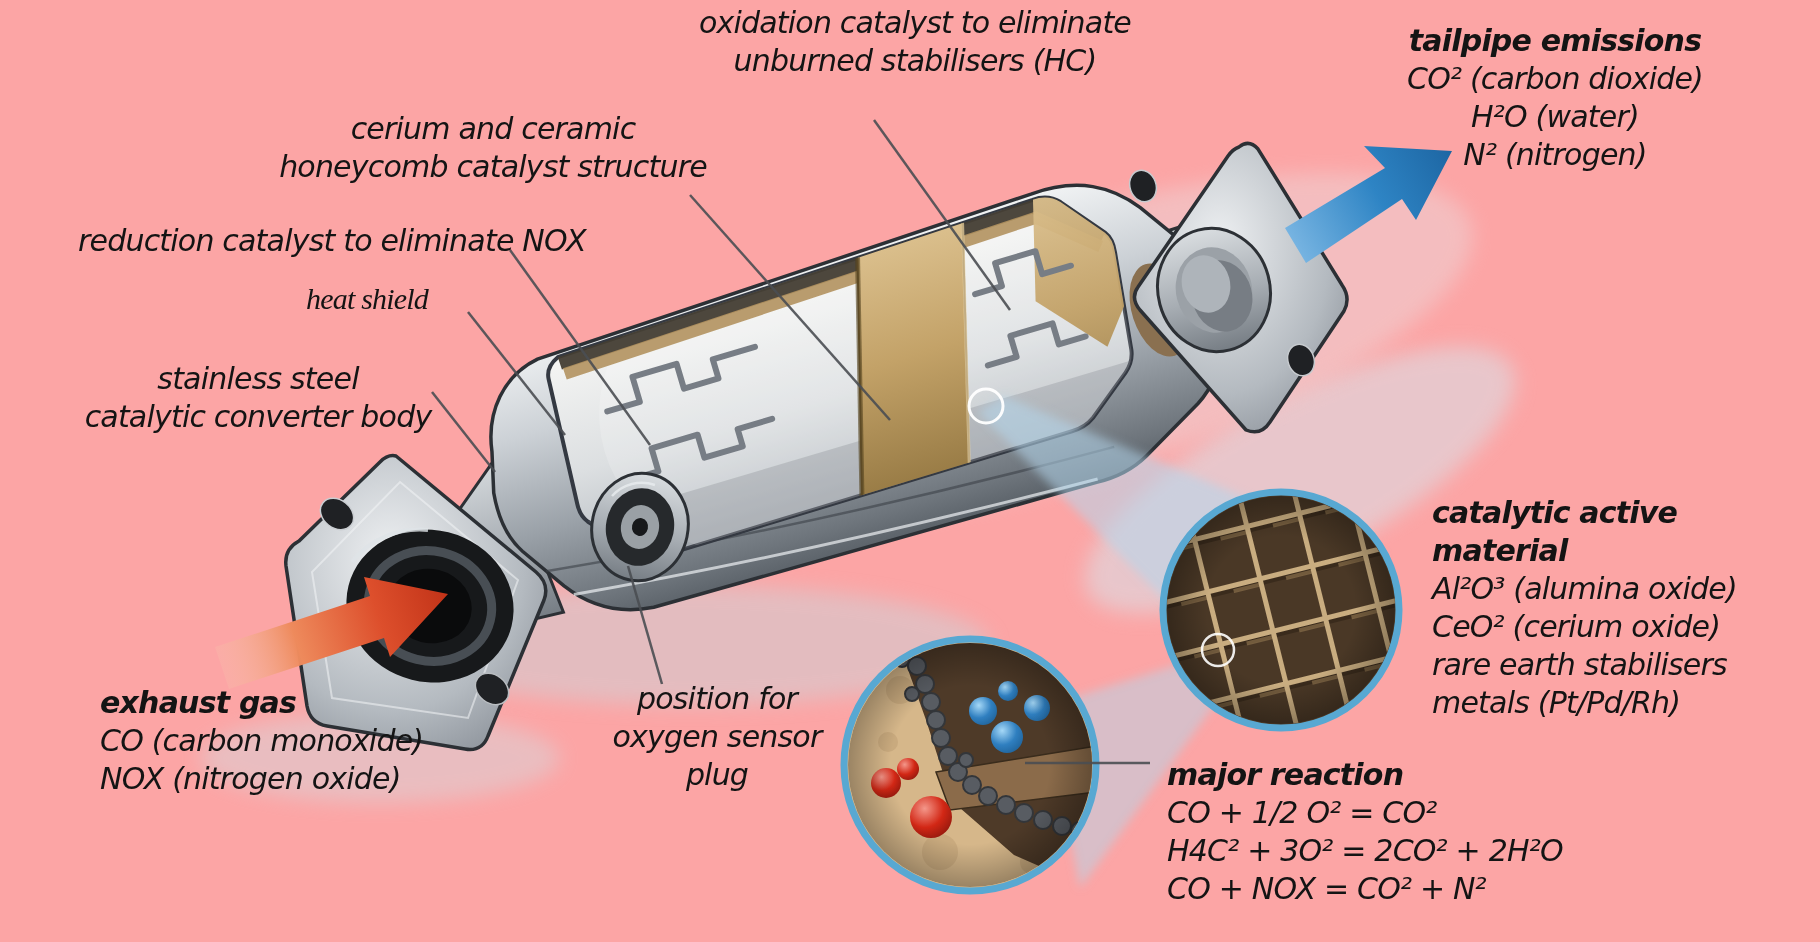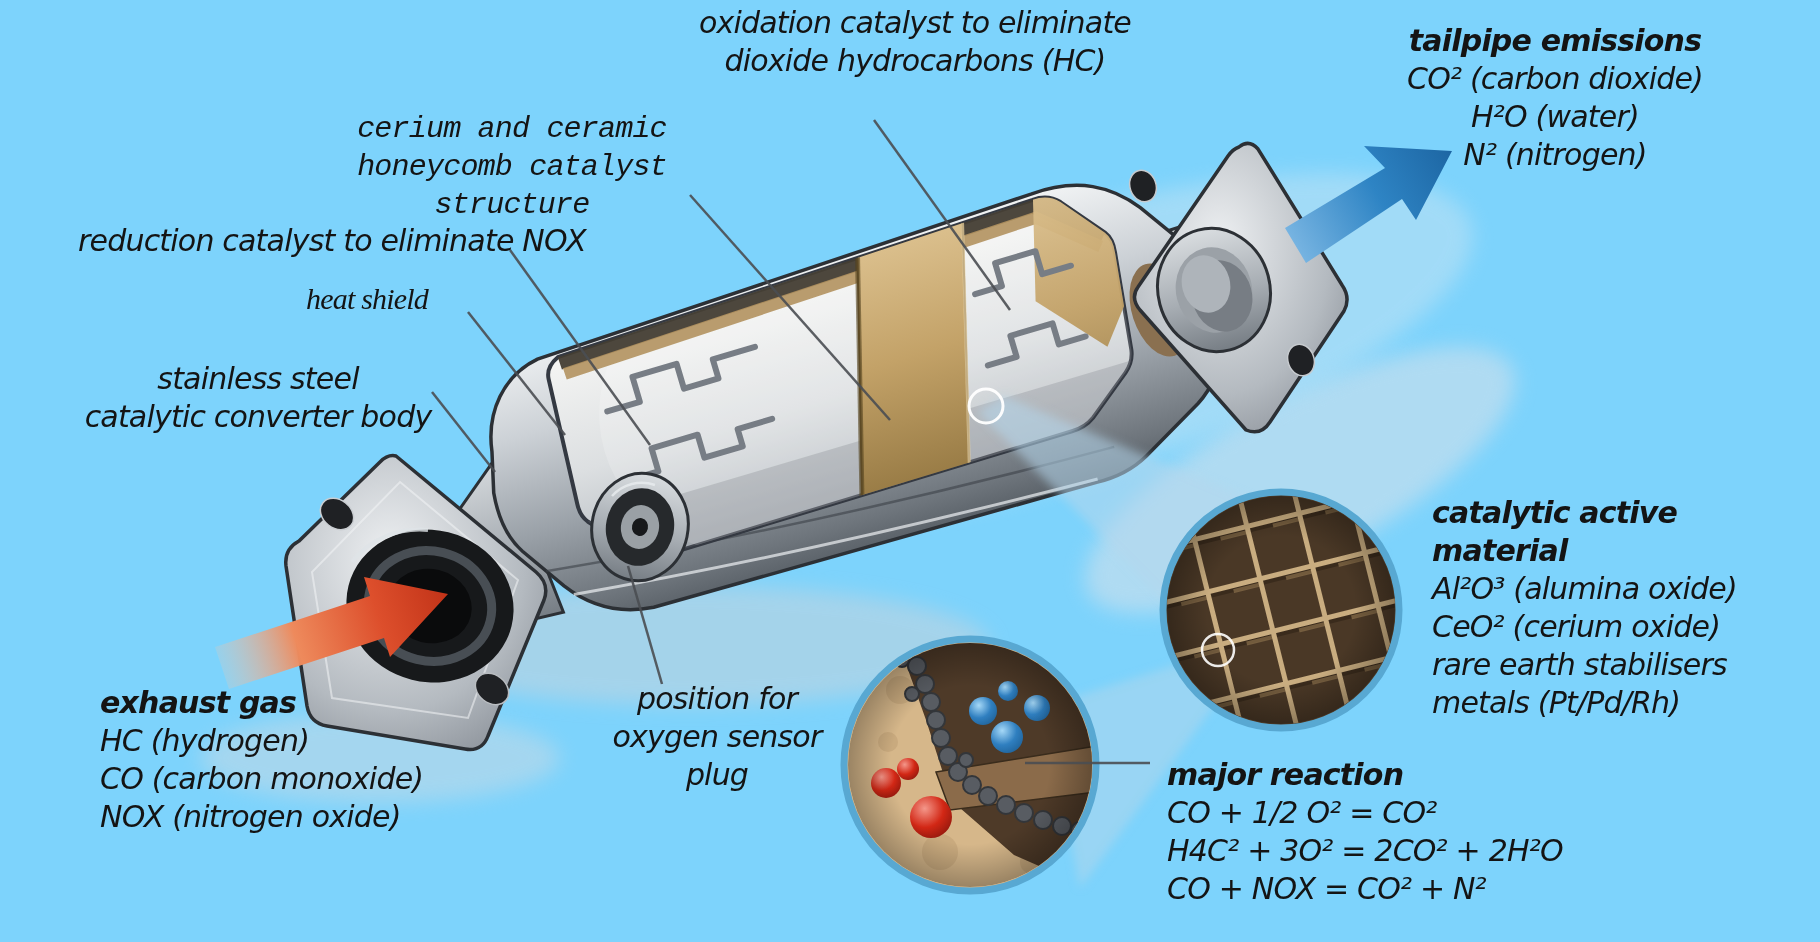--- a/index.html
+++ b/index.html
@@ -1,26 +1,26 @@
 <!DOCTYPE html>
 <html><head>
 <meta charset="utf-8">
 <style>
   html,body{margin:0;padding:0;background:#ffffff;}
-  #stage{position:relative;width:1820px;height:942px;background:#7dd3fc;overflow:hidden;
+  #stage{position:relative;width:1820px;height:942px;background:#fca5a5;overflow:hidden;
          font-family:"DejaVu Sans","Liberation Sans",sans-serif;}
   #art{position:absolute;left:0;top:0;z-index:1;}
   .label{position:absolute;z-index:2;font-style:italic;font-size:30px;letter-spacing:-0.8px;
          line-height:38px;color:#141414;}
   .label .hd{font-weight:bold;}
   .c{text-align:center;}
   .nw{white-space:nowrap;text-align:right;}
   #lbl-oxidation{left:655px;top:4px;width:520px;}
   #lbl-tailpipe{left:1360px;top:22px;width:390px;}
-  #lbl-cerium{left:287px;top:110px;width:450px;font-family:Liberation Mono, monospace;}
+  #lbl-cerium{left:268px;top:110px;width:450px;}
   #lbl-reduction{left:78px;top:222px;}
   #lbl-heatshield{left:306px;top:280px;font-family:Liberation Serif, serif;}
   #lbl-body{left:83px;top:348px;width:350px;margin-top:12px;}
   #lbl-exhaust{left:100px;top:684px;}
   #lbl-sensor{left:567px;top:680px;width:300px;}
   #lbl-active{left:1432px;top:494px;}
   #lbl-reaction{left:1167px;top:740px;margin-top:16px;}
 </style>
 </head>
 <body>
@@ -259,21 +259,21 @@
     <line x1="510" y1="250" x2="650" y2="445"></line>
     <line x1="468" y1="312" x2="565" y2="435"></line>
     <line x1="432" y1="392" x2="495" y2="472"></line>
     <line x1="628" y1="566" x2="662" y2="684"></line>
     <line x1="1025" y1="763" x2="1150" y2="763"></line>
   </g>
 </svg>
 
   <div class="label c" id="lbl-oxidation">
     <div>oxidation catalyst to eliminate</div>
-    <div>dioxide hydrocarbons (HC)</div>
+    <div>unburned stabilisers (HC)</div>
   </div>
 
   <div class="label c" id="lbl-tailpipe">
     <div class="hd">tailpipe emissions</div>
     <div>CO² (carbon dioxide)</div>
     <div>H²O (water)</div>
     <div>N² (nitrogen)</div>
   </div>
 
   <div class="label c" id="lbl-cerium">
@@ -289,21 +289,20 @@
     <div>heat shield</div>
   </div>
 
   <div class="label c" id="lbl-body">
     <div>stainless steel</div>
     <div>catalytic converter body</div>
   </div>
 
   <div class="label" id="lbl-exhaust">
     <div class="hd">exhaust gas</div>
-    <div>HC (hydrogen)</div>
     <div>CO (carbon monoxide)</div>
     <div>NOX (nitrogen oxide)</div>
   </div>
 
   <div class="label c" id="lbl-sensor">
     <div>position for</div>
     <div>oxygen sensor</div>
     <div>plug</div>
   </div>
 

